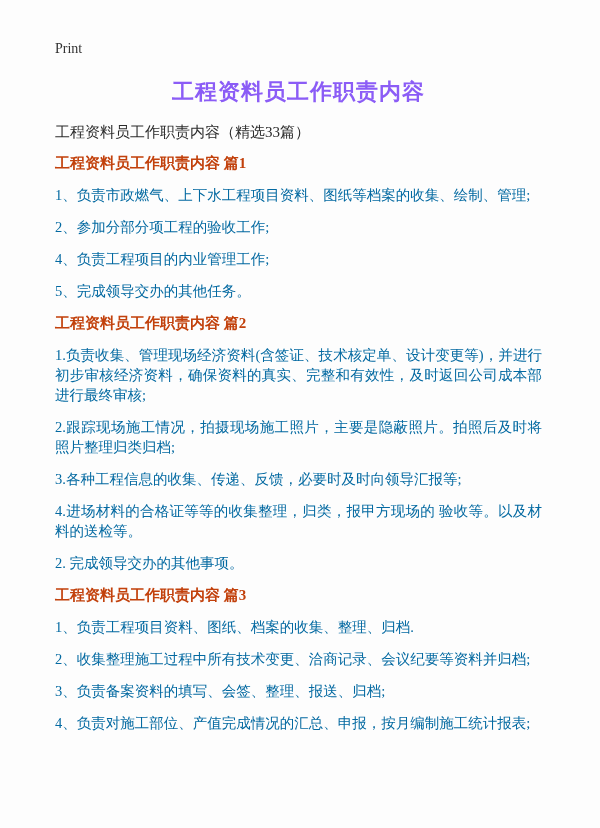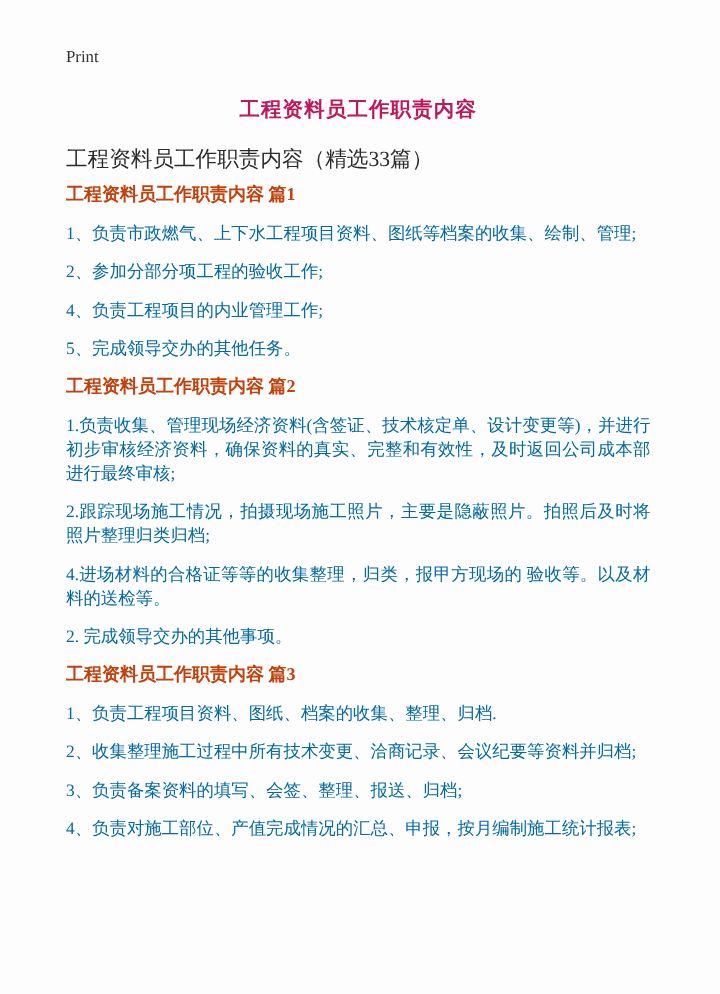--- a/index.html
+++ b/index.html
@@ -21,30 +21,30 @@
     padding: 40px 58px 12px 55px;
     background: #fdfdfd;
   }
   .print-label {
     font-size: 14px;
     line-height: 18px;
     color: #333333;
     margin: 0;
   }
   .doc-title {
-    font-size: 17px;
+    font-size: 22px;
     line-height: 26px;
     font-weight: 700;
     text-align: center;
-    color: #be185d;
+    color: #8b5cf6;
     margin: 21px 0 17px 0;
     letter-spacing: 1px;
   }
   .subtitle {
-    font-size: 18px;
+    font-size: 15px;
     line-height: 20px;
     margin: 0;
   }
   .section-heading {
     font-size: 15px;
     line-height: 21px;
     font-weight: 700;
     color: #c2410c;
     margin: 11px 0 11px 0;
   }
@@ -72,20 +72,21 @@
     <p class="item">1、负责市政燃气、上下水工程项目资料、图纸等档案的收集、绘制、管理;</p>
     <p class="item">2、参加分部分项工程的验收工作;</p>
     <p class="item">4、负责工程项目的内业管理工作;</p>
     <p class="item">5、完成领导交办的其他任务。</p>
   </div>
 
   <div>
     <h2 class="section-heading">工程资料员工作职责内容 篇2</h2>
     <p class="item">1.负责收集、管理现场经济资料(含签证、技术核定单、设计变更等)，并进行初步审核经济资料，确保资料的真实、完整和有效性，及时返回公司成本部进行最终审核;</p>
     <p class="item">2.跟踪现场施工情况，拍摄现场施工照片，主要是隐蔽照片。拍照后及时将照片整理归类归档;</p>
+    <p class="item">3.各种工程信息的收集、传递、反馈，必要时及时向领导汇报等;</p>
     <p class="item">4.进场材料的合格证等等的收集整理，归类，报甲方现场的 验收等。以及材料的送检等。</p>
     <p class="item">2. 完成领导交办的其他事项。</p>
   </div>
 
   <div>
     <h2 class="section-heading">工程资料员工作职责内容 篇3</h2>
     <p class="item">1、负责工程项目资料、图纸、档案的收集、整理、归档.</p>
     <p class="item">2、收集整理施工过程中所有技术变更、洽商记录、会议纪要等资料并归档;</p>
     <p class="item">3、负责备案资料的填写、会签、整理、报送、归档;</p>
     <p class="item">4、负责对施工部位、产值完成情况的汇总、申报，按月编制施工统计报表;</p>

